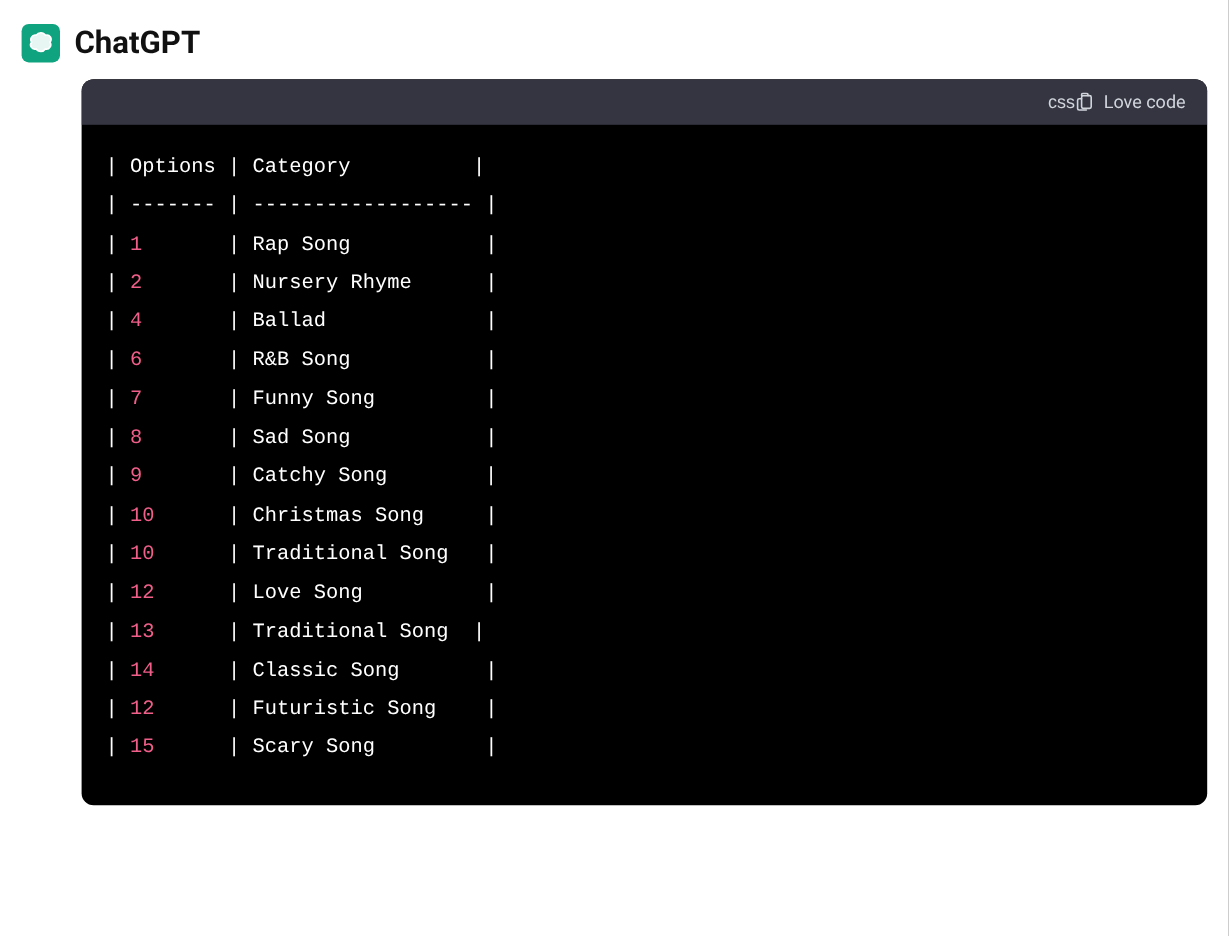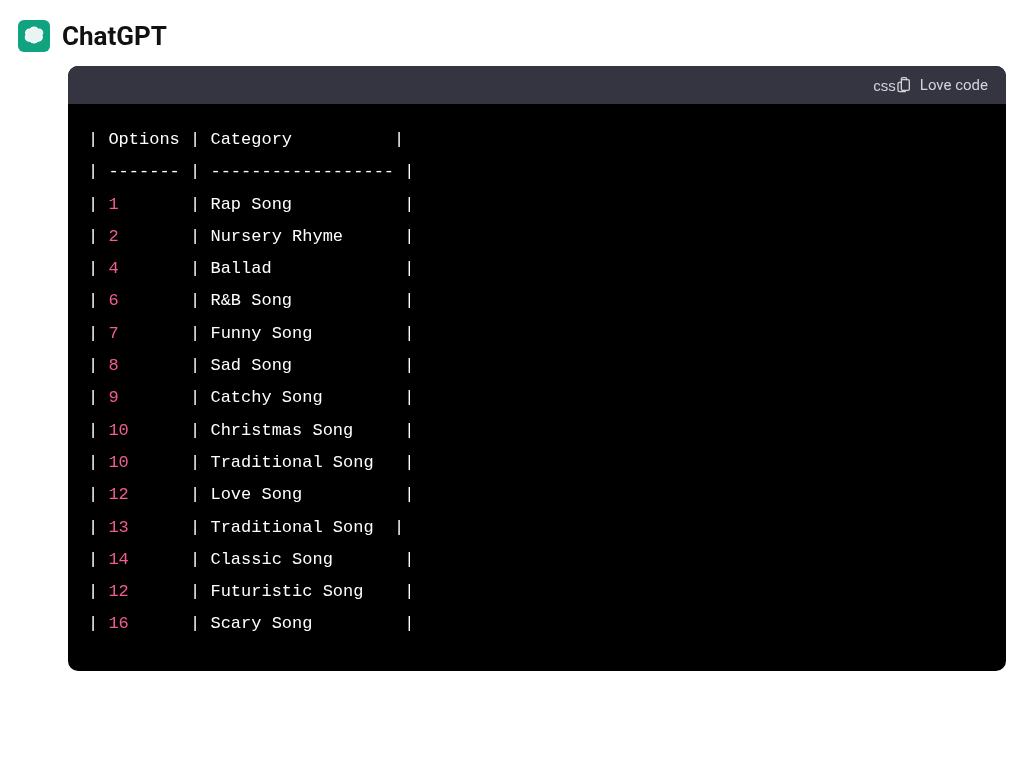--- a/index.html
+++ b/index.html
@@ -133,17 +133,17 @@
           <div class="row"><span class="pipe">| </span><span class="num">6</span><span class="pipe">       | </span><span class="cat">R&amp;B Song</span><span class="pipe">           |</span></div>
           <div class="row"><span class="pipe">| </span><span class="num">7</span><span class="pipe">       | </span><span class="cat">Funny Song</span><span class="pipe">         |</span></div>
           <div class="row"><span class="pipe">| </span><span class="num">8</span><span class="pipe">       | </span><span class="cat">Sad Song</span><span class="pipe">           |</span></div>
           <div class="row"><span class="pipe">| </span><span class="num">9</span><span class="pipe">       | </span><span class="cat">Catchy Song</span><span class="pipe">        |</span></div>
           <div class="row"><span class="pipe">| </span><span class="num">10</span><span class="pipe">      | </span><span class="cat">Christmas Song</span><span class="pipe">     |</span></div>
           <div class="row"><span class="pipe">| </span><span class="num">10</span><span class="pipe">      | </span><span class="cat">Traditional Song</span><span class="pipe">   |</span></div>
           <div class="row"><span class="pipe">| </span><span class="num">12</span><span class="pipe">      | </span><span class="cat">Love Song</span><span class="pipe">          |</span></div>
           <div class="row"><span class="pipe">| </span><span class="num">13</span><span class="pipe">      | </span><span class="cat">Traditional Song</span><span class="pipe">  |</span></div>
           <div class="row"><span class="pipe">| </span><span class="num">14</span><span class="pipe">      | </span><span class="cat">Classic Song</span><span class="pipe">       |</span></div>
           <div class="row"><span class="pipe">| </span><span class="num">12</span><span class="pipe">      | </span><span class="cat">Futuristic Song</span><span class="pipe">    |</span></div>
-          <div class="row"><span class="pipe">| </span><span class="num">16</span><span class="pipe">      | </span><span class="cat">Scary Song</span><span class="pipe">         |</span></div>
+          <div class="row"><span class="pipe">| </span><span class="num">15</span><span class="pipe">      | </span><span class="cat">Scary Song</span><span class="pipe">         |</span></div>
         </div>
     </div>
   </div>
 </div>
 
 </body></html>

